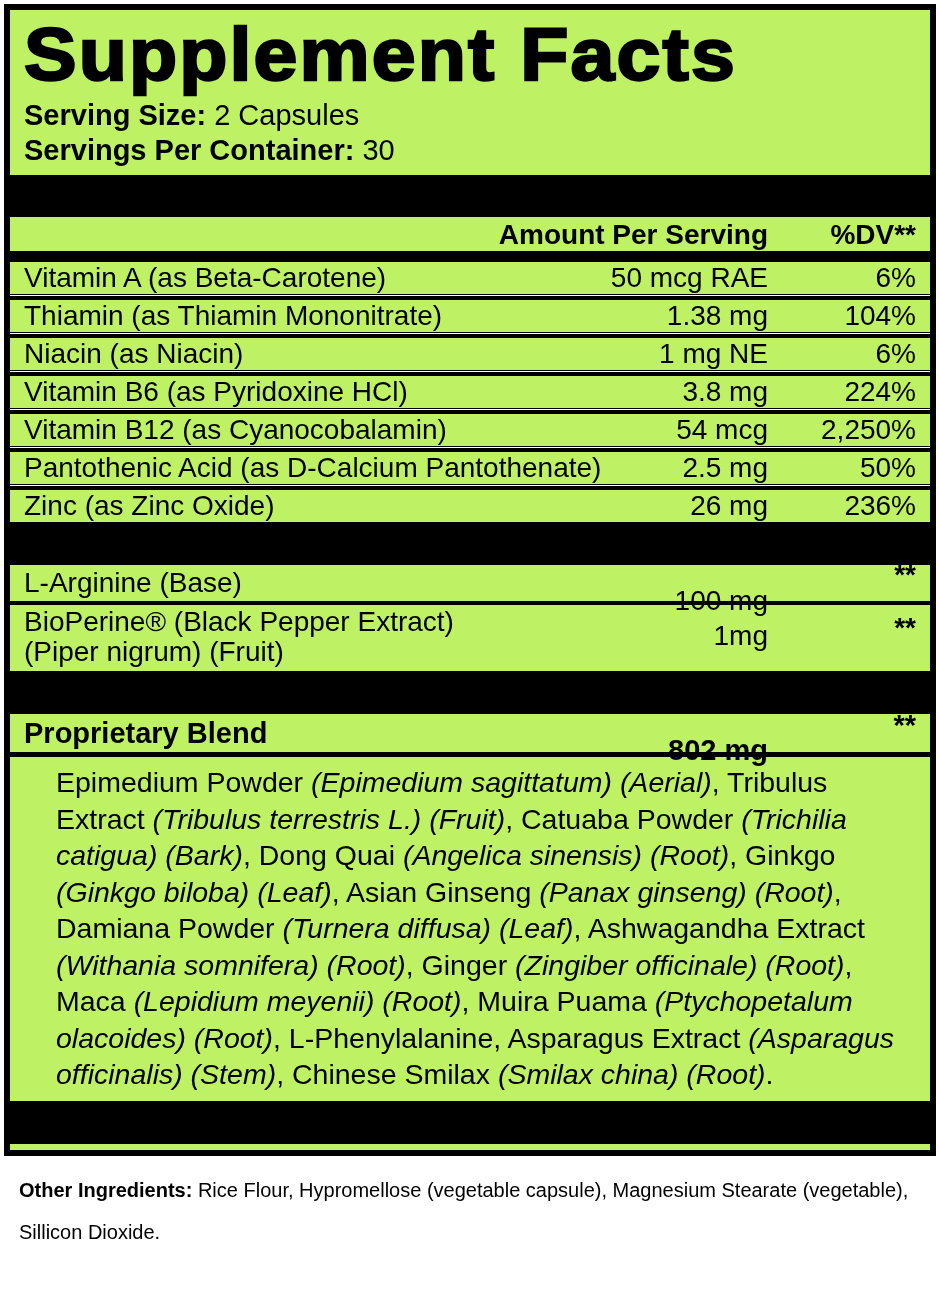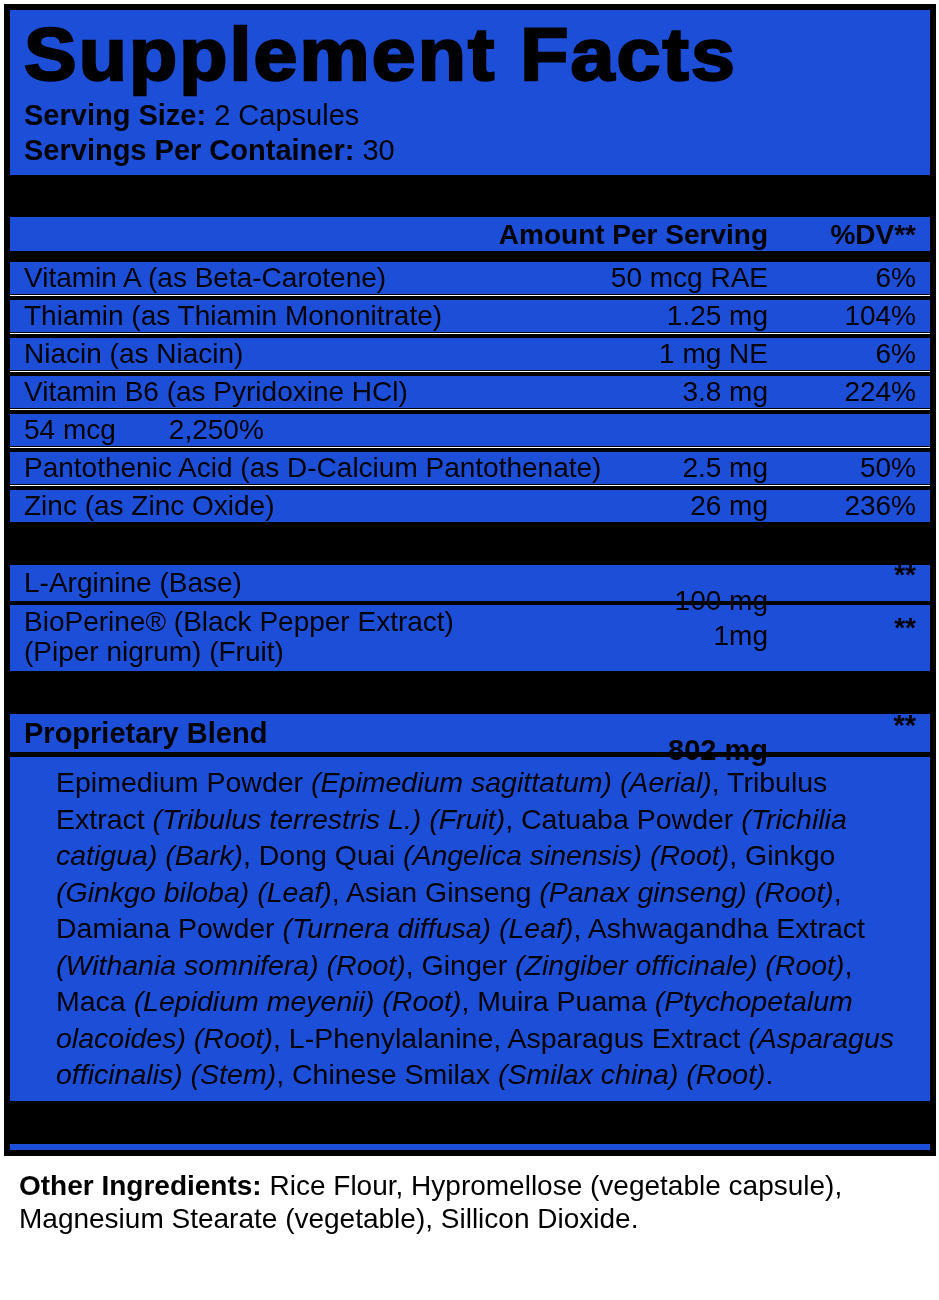--- a/index.html
+++ b/index.html
@@ -6,21 +6,21 @@
   html,body { margin:0; padding:0; }
   body {
     width: 939px; height: 1300px; overflow: hidden;
     background: #ffffff; color: #000000;
     font-family: "Liberation Sans", sans-serif;
   }
   .box {
     margin: 4px 3px 0 4px;
     border: 6px solid #000;
     padding: 0 14px 6px 14px;
-    background: #1d4ed8;
+    background: #bef264;
   }
   .title {
     margin: 4px 0 2px 0;
     font-size: 74px; font-weight: bold; line-height: 82px;
     letter-spacing: 2px; white-space: nowrap;
     -webkit-text-stroke: 2.4px #000;
     transform: scaleX(1.065); transform-origin: left center;
   }
   .serving-line { font-size: 29px; line-height: 35px; }
   .serving-line b { font-weight: bold; }
@@ -56,21 +56,21 @@
   .blend-para {
     margin: 7px 0 8px 0; padding-left: 32px;
     font-size: 28.5px; line-height: 36.5px;
   }
   .blend-para i { font-style: italic; }
 
   .footnote { font-size: 28px; line-height: 33px; padding: 6px 0 4px 0; }
 
   .other {
     margin: 13px 10px 0 19px;
-    font-size: 28px; line-height: 33px;
+    font-size: 20px; line-height: 42px;
   }
   .other b { font-weight: bold; }
 </style>
 </head>
 <body>
 
 <div class="box">
 
   <h1 class="title">Supplement Facts</h1>
 
@@ -96,40 +96,41 @@
   <div id="nutrients">
     <div class="n-row">
       <span class="n-name">Vitamin A (as Beta-Carotene)</span>
       <span class="n-amt">50 mcg RAE</span>
       <span class="col-dv">6%</span>
     </div>
     <div class="sep"></div>
 
     <div class="n-row">
       <span class="n-name">Thiamin (as Thiamin Mononitrate)</span>
-      <span class="n-amt">1.25 mg</span>
+      <span class="n-amt">1.38 mg</span>
       <span class="col-dv">104%</span>
     </div>
     <div class="sep"></div>
 
     <div class="n-row">
       <span class="n-name">Niacin (as Niacin)</span>
       <span class="n-amt">1 mg NE</span>
       <span class="col-dv">6%</span>
     </div>
     <div class="sep"></div>
 
     <div class="n-row">
       <span class="n-name">Vitamin B6 (as Pyridoxine HCl)</span>
       <span class="n-amt">3.8 mg</span>
       <span class="col-dv">224%</span>
     </div>
     <div class="sep"></div>
 
     <div class="n-row">
+      <span class="n-name">Vitamin B12 (as Cyanocobalamin)</span>
       <span class="n-amt">54 mcg</span>
       <span class="col-dv">2,250%</span>
     </div>
     <div class="sep"></div>
 
     <div class="n-row">
       <span class="n-name">Pantothenic Acid (as D-Calcium Pantothenate)</span>
       <span class="n-amt">2.5 mg</span>
       <span class="col-dv">50%</span>
     </div>

